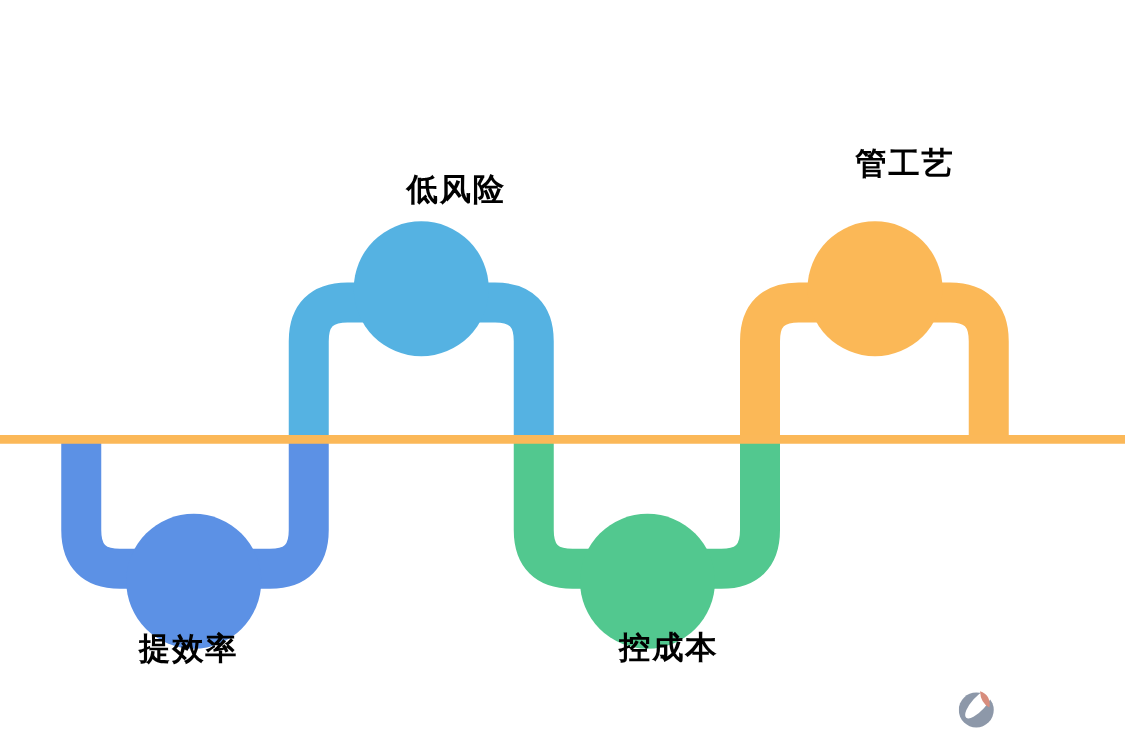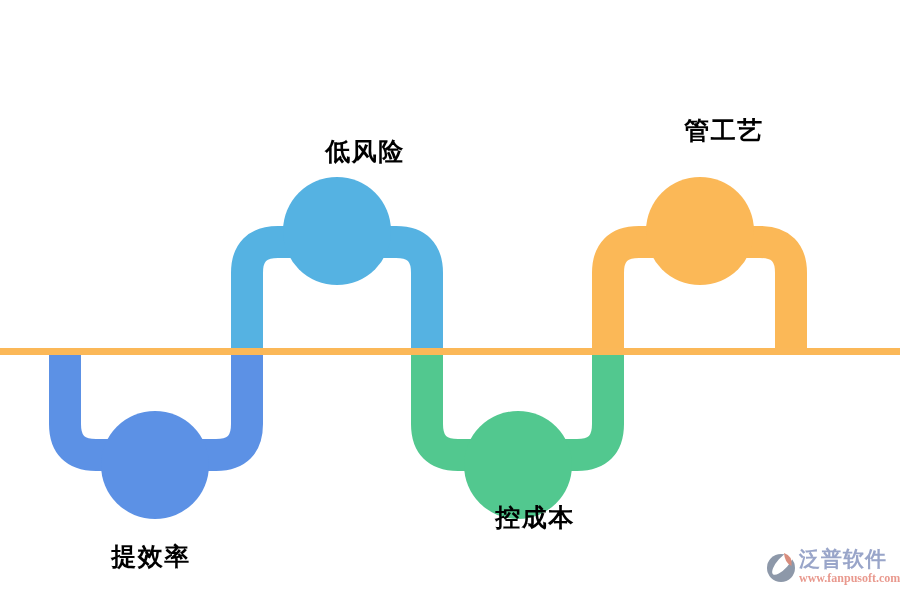--- a/index.html
+++ b/index.html
@@ -59,30 +59,26 @@
 
     <path d="M 427 352 L 427 424 Q 427 455 458 455 L 577 455 Q 608 455 608 424 L 608 352" fill="none" stroke-width="32" stroke="#52C88F"></path>
     <circle cx="518" cy="465" r="54" fill="#52C88F"></circle>
 
     <path d="M 608 353 L 608 273 Q 608 242 639 242 L 760 242 Q 791 242 791 273 L 791 353" fill="none" stroke-width="32" stroke="#FBB857"></path>
     <circle cx="700" cy="231" r="54" fill="#FBB857"></circle>
 
     <rect x="0" y="348" width="900" height="7" fill="#FBB858"></rect>
   </svg>
 
-  <div class="node-label" style="left:151px;top:540px;font-family:Liberation Serif, serif;">提效率</div>
+  <div class="node-label" style="left:151px;top:502px;font-family:Liberation Serif, serif;">提效率</div>
   <div class="node-label" style="left:329px;top:135px;margin-left:36px;">低风险</div>
   <div class="node-label" style="left:535px;top:501px;">控成本</div>
   <div class="node-label" style="left:724px;top:114px;">管工艺</div>
 
   <div class="watermark">
     <svg width="30" height="36" viewBox="0 0 30 36">
       <circle cx="14" cy="19" r="14" fill="#8D98A9"></circle>
       <ellipse cx="16" cy="14" rx="15" ry="5.5" transform="rotate(-48 16 14)" fill="#ffffff"></ellipse>
       <path d="M 17 4 Q 26 7 24.5 17 Q 17.5 13.5 17 4 Z" fill="#D88D7D"></path>
     </svg>
-    <div class="wm-text">
-      <span class="wm-brand">泛普软件</span>
-      <span class="wm-url">www.fanpusoft.com</span>
-    </div>
   </div>
 
 </div>
 
 </body></html>

